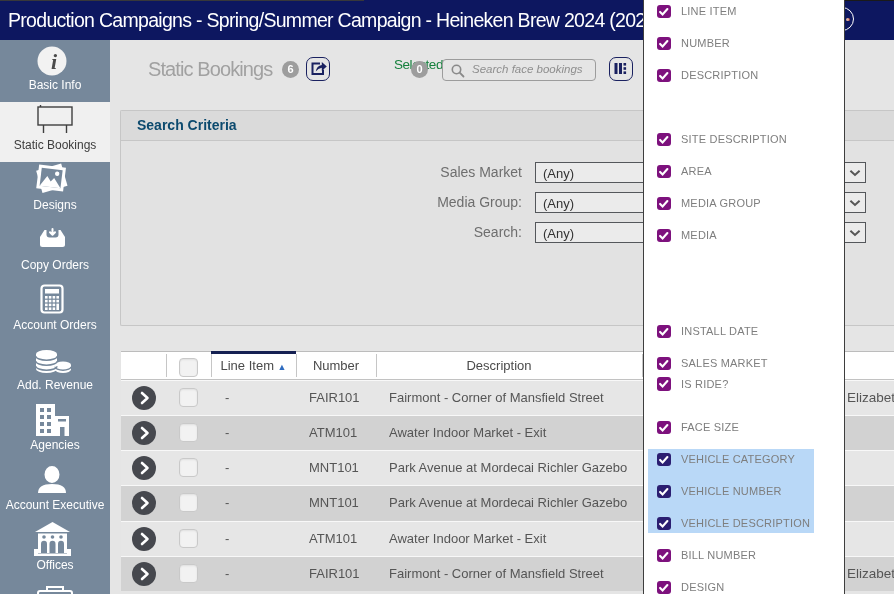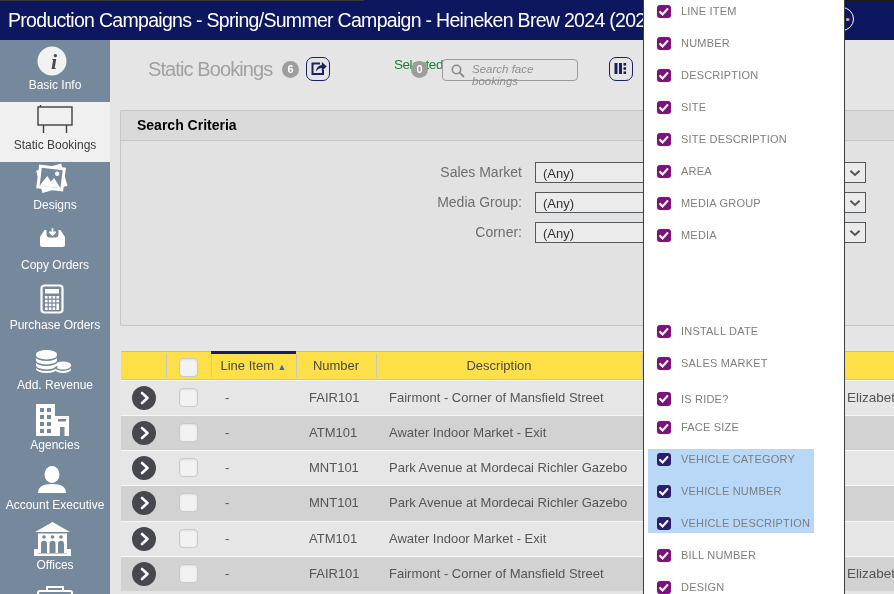--- a/index.html
+++ b/index.html
@@ -21,38 +21,38 @@
   .sbitem .lbl { position:absolute; left:0; right:0; top:36px; font-size:12px; white-space:nowrap; }
   .sbitem .ic { position:absolute; left:0; right:0; top:0px; height:36px; }
   .sbitem.active { background:#f0f0f0; color:#3d3d3d; }
 
   
   #pgtitle { position:absolute; left:148px; top:58px; font-size:20px; color:#a1a1a1; letter-spacing:-0.9px; }
   .badge { position:absolute; width:17px; height:17px; border-radius:50%; color:#fff; font-size:11px;
     font-weight:bold; text-align:center; line-height:17px; }
   .obtn { position:absolute; width:24px; height:24px; border:1.5px solid #1a2160; border-radius:7px; }
   #selectedlbl { position:absolute; left:354px; top:57px; font-size:13.5px; color:#15803d; letter-spacing:-0.45px;margin-left:40px; }
-  #searchbox { position:absolute; left:442px; top:59px; width:136px; height:22px; border:1px solid #9c9c9c;
+  #searchbox { position:absolute; left:442px; top:59px; width:154px; height:22px; border:1px solid #9c9c9c;
     border-radius:4px; }
   #searchbox .ph { position:absolute; left:29px; top:3px; font-size:11.5px; font-style:italic; color:#8e8e8e; }
 
   
   #panel { position:absolute; left:120px; top:110px; width:774px; height:216px; background:#e2e2e2;
     border:1px solid #c6c6c6; border-right:none; border-radius:2px 0 0 2px; }
   #panelhdr { position:absolute; left:0; top:0; right:0; height:30px; background:#dadada; border-bottom:1px solid #c6c6c6; }
-  #panelhdr span { position:absolute; left:16px; top:5.5px; font-size:14px; font-weight:bold; color:#000000; }
+  #panelhdr span { position:absolute; left:16px; top:5.5px; font-size:14px; font-weight:bold; color:#0c4a6e; }
   .flabel { position:absolute; width:401px; text-align:right; font-size:14px; color:#6e6e6e; }
   .fsel { position:absolute; left:414px; width:331px; height:21px; border:1px solid #54575b;
     background:#ebebeb; }
   .fsel span.v { position:absolute; left:7px; top:3px; font-size:13px; color:#333; }
   .fsel .arr { position:absolute; right:3px; top:3px; width:14px; height:14px; }
 
   
   #grid { position:absolute; left:121px; top:350px; width:773px; height:244px; }
-  #ghdr { position:absolute; left:0; top:1px; width:773px; height:29px; background:#fde047;
+  #ghdr { position:absolute; left:0; top:1px; width:773px; height:29px; background:#ffffff;
     border-top:1px solid #bcbcbc; border-bottom:1px solid #c2c2c2; }
   .gsep { position:absolute; top:2px; bottom:2px; width:1px; background:#c6c6c6; }
   .ghc { position:absolute; top:0; height:28px; line-height:28px; font-size:13px; color:#4a4a4a; text-align:center; }
   #sortbar { position:absolute; left:90px; top:-1px; width:85px; height:2.5px; background:#152052; }
   .grow { position:absolute; left:0; width:773px; height:35.3px; border-top:1px solid #f8f8f8; }
   .grow .exp { position:absolute; left:11px; top:5px; width:24px; height:24px; border-radius:50%; background:#46484e; }
   .cbx { position:absolute; width:19px; height:19px; background:#f2f2f2; border:1px solid #c9c9c9;
     border-radius:4px; box-shadow:inset 0 1px 2px rgba(0,0,0,0.08); }
   .grow .cbx { left:58px; top:7px; }
   .grow .c1 { position:absolute; left:104px; top:0; line-height:34px; font-size:13px; color:#555; }
@@ -140,21 +140,21 @@
             <rect x="56.4" y="17.8" width="2.6" height="2.6"></rect>
             <rect x="45" y="21.6" width="2.6" height="2.6"></rect>
             <rect x="48.8" y="21.6" width="2.6" height="2.6"></rect>
             <rect x="52.6" y="21.6" width="2.6" height="2.6"></rect>
             <rect x="45" y="25.4" width="2.6" height="2.6"></rect>
             <rect x="48.8" y="25.4" width="2.6" height="2.6"></rect>
             <rect x="52.6" y="25.4" width="2.6" height="2.6"></rect>
             <rect x="56.4" y="21.6" width="2.6" height="6.4"></rect>
           </g>
         </svg></div>
-      <div class="lbl">Purchase Orders</div>
+      <div class="lbl">Account Orders</div>
     </div>
     <div class="sbitem" style="top: 302px;">
       <div class="ic"><svg width="110" height="36" viewBox="0 0 110 36">
           <g transform="translate(0,3.5)">
             <g fill="#fff">
               <ellipse cx="46.5" cy="8.5" rx="10.5" ry="4"></ellipse>
               <path d="M36 8.5 h21 v5 h-21 Z"></path>
               <ellipse cx="46.5" cy="13.5" rx="10.5" ry="4"></ellipse>
               <path d="M36 13.5 h21 v5 h-21 Z"></path>
               <ellipse cx="46.5" cy="18.5" rx="10.5" ry="4"></ellipse>
@@ -257,21 +257,21 @@
         <rect x="13.5" y="13.4" width="2.6" height="2.6"></rect>
       </g>
     </svg></div>
 
 <div id="panel">
   <div id="panelhdr">
       <span>Search Criteria</span>
     </div>
   <div class="flabel" style="top:53px;">Sales Market</div>
   <div class="flabel" style="top:83px;">Media Group:</div>
-  <div class="flabel" style="top:113px;">Corner:</div>
+  <div class="flabel" style="top:113px;">Search:</div>
   <div class="fsel" style="top:51px;">
       <span class="v">(Any)</span>
       <span class="arr">
         <svg width="14" height="14" viewBox="0 0 14 14" style="position:absolute;left:0;top:0;">
           <path d="M2.4 4.7 L7 9 L11.6 4.7" fill="none" stroke="#565656" stroke-width="2"></path>
         </svg>
       </span>
     </div>
   <div class="fsel" style="top:81px;">
       <span class="v">(Any)</span>
@@ -381,28 +381,20 @@
       <span class="t">NUMBER</span>
     </div>
     <div class="ddlrow" style="top: 69.75px;">
       <span class="pcb">
         <svg width="11.5" height="11.5" viewBox="0 0 12 12">
           <path d="M2.2 6.2 L4.8 8.8 L9.8 3.2" fill="none" stroke="#fff" stroke-width="2.2" stroke-linecap="round"></path>
         </svg>
       </span>
       <span class="t">DESCRIPTION</span>
     </div>
-    <div class="ddlrow" style="top: 101.75px;">
-      <span class="pcb">
-        <svg width="11.5" height="11.5" viewBox="0 0 12 12">
-          <path d="M2.2 6.2 L4.8 8.8 L9.8 3.2" fill="none" stroke="#fff" stroke-width="2.2" stroke-linecap="round"></path>
-        </svg>
-      </span>
-      <span class="t">SITE</span>
-    </div>
     <div class="ddlrow" style="top: 133.75px;">
       <span class="pcb">
         <svg width="11.5" height="11.5" viewBox="0 0 12 12">
           <path d="M2.2 6.2 L4.8 8.8 L9.8 3.2" fill="none" stroke="#fff" stroke-width="2.2" stroke-linecap="round"></path>
         </svg>
       </span>
       <span class="t">SITE DESCRIPTION</span>
     </div>
     <div class="ddlrow" style="top: 165.75px;">
       <span class="pcb">
@@ -437,21 +429,21 @@
       <span class="t">INSTALL DATE</span>
     </div>
     <div class="ddlrow" style="top: 357.75px;">
       <span class="pcb">
         <svg width="11.5" height="11.5" viewBox="0 0 12 12">
           <path d="M2.2 6.2 L4.8 8.8 L9.8 3.2" fill="none" stroke="#fff" stroke-width="2.2" stroke-linecap="round"></path>
         </svg>
       </span>
       <span class="t">SALES MARKET</span>
     </div>
-    <div class="ddlrow" style="top: 393px; text-decoration: underline;">
+    <div class="ddlrow" style="top: 378px; text-decoration: underline;">
       <span class="pcb">
         <svg width="11.5" height="11.5" viewBox="0 0 12 12">
           <path d="M2.2 6.2 L4.8 8.8 L9.8 3.2" fill="none" stroke="#fff" stroke-width="2.2" stroke-linecap="round"></path>
         </svg>
       </span>
       <span class="t">IS RIDE?</span>
     </div>
     <div class="ddlrow" style="top: 421.75px;">
       <span class="pcb">
         <svg width="11.5" height="11.5" viewBox="0 0 12 12">

